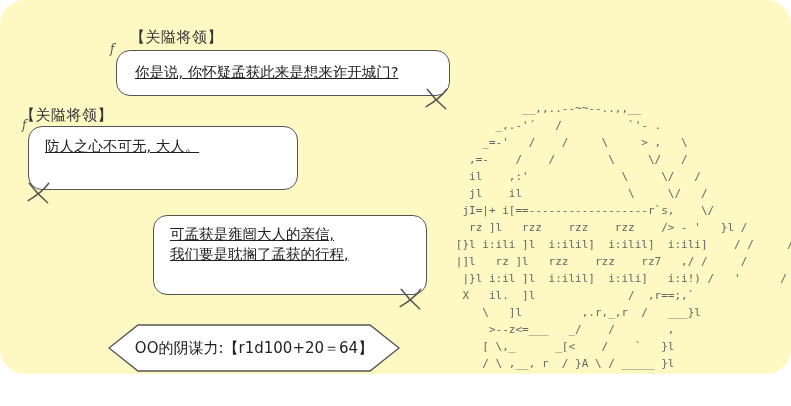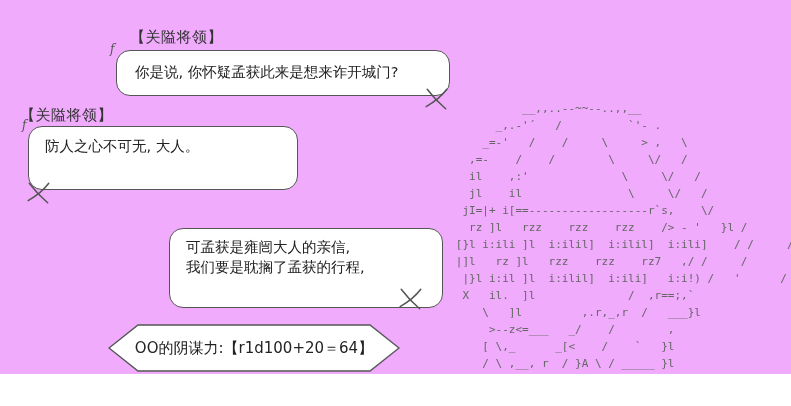--- a/index.html
+++ b/index.html
@@ -1,22 +1,22 @@
 <!DOCTYPE html>
 <html><head>
 <meta charset="utf-8">
 <style>
   html,body{margin:0;padding:0;background:#ffffff;}
-  .scene{position:relative;width:791px;height:374px;background:#f0abfc;overflow:hidden;
-         font-family:"DejaVu Sans",sans-serif;color:#222;}
+  .scene{position:relative;width:791px;height:374px;background:#fef9c3;overflow:hidden;
+         font-family:"DejaVu Sans",sans-serif;color:#222;border-radius:25px;}
   .speaker-label{position:absolute;font-size:15px;color:#333;letter-spacing:0.5px;white-space:nowrap;}
   .bubble{position:absolute;border:1.4px solid #555;border-radius:14px;background:#fff;box-sizing:border-box;}
   .bubble .corner-mark{position:absolute;top:-9px;left:-7px;font-size:12px;color:#555;
          font-family:"DejaVu Serif",serif;font-style:italic;}
-  .bubble-text{font-size:14.5px;line-height:19px;color:#222;white-space:nowrap;}
+  .bubble-text{font-size:14.5px;line-height:19px;color:#222;white-space:nowrap;text-decoration:underline;}
   .b1-text{padding:12px 8px 0 18px;}
   .b2-text{padding:10px 8px 0 16px;}
   .b3-text{padding:9px 8px 0 16px;}
   .tail{position:absolute;width:26px;height:22px;}
   .tail path{stroke:#555;stroke-width:1.4;fill:none;stroke-linecap:round;}
   .hexbubble{position:absolute;}
   .hexbubble svg{position:absolute;left:0;top:0;}
   .hexbubble polygon{fill:#ffffff;stroke:#555;stroke-width:1.4;}
   .hex-text{position:absolute;left:0;top:0;width:100%;height:100%;display:flex;
             align-items:center;justify-content:center;font-size:15px;color:#222;white-space:nowrap;}
@@ -42,21 +42,21 @@
   <div class="speaker-label" style="left:20px;top:106px;">【关隘将领】</div>
   <div class="bubble" style="left:28px;top:126px;width:270px;height:64px;">
     <span class="corner-mark">f</span>
     <div class="bubble-text b2-text">防人之心不可无, 大人。</div>
   </div>
   <svg class="tail" style="left:26px;top:182px;" viewBox="0 0 24 20">
     <path d="M3,1 C9,9 14,14 20,19"></path>
     <path d="M21,1 C15,9 9,13 2,17"></path>
   </svg>
 
-  <div class="bubble" style="left:153px;top:228px;width:274px;height:80px;margin-left:16px;">
+  <div class="bubble" style="left:153px;top:215px;width:274px;height:80px;">
     <div class="bubble-text b3-text">可孟获是雍闿大人的亲信,</div>
     <div class="bubble-text b3-text" style="padding-top:1px;">我们要是耽搁了孟获的行程,</div>
   </div>
   <svg class="tail" style="left:398px;top:288px;" viewBox="0 0 24 20">
     <path d="M3,1 C9,9 14,14 20,19"></path>
     <path d="M21,1 C15,9 9,13 2,17"></path>
   </svg>
 
   <div class="hexbubble" style="left:108px;top:324px;width:292px;height:48px;">
     <svg width="292" height="48" viewBox="0 0 292 48">

